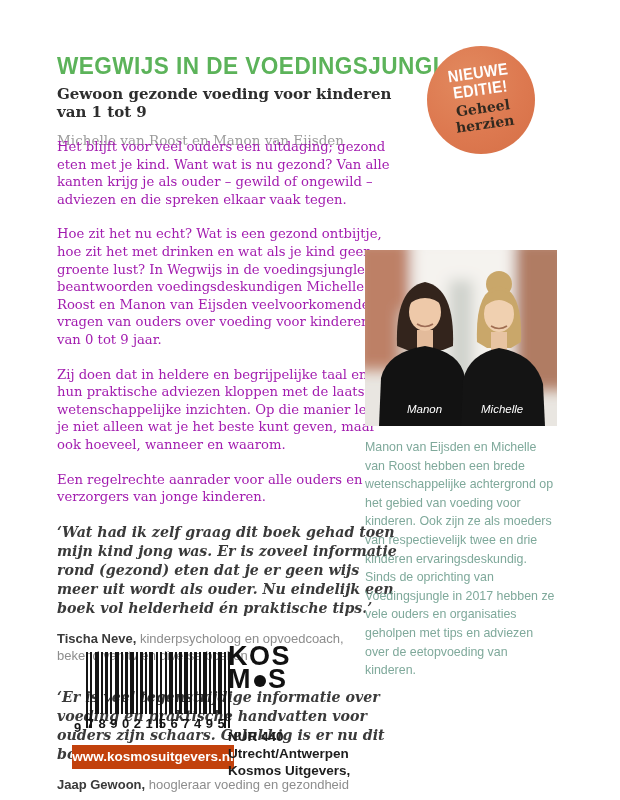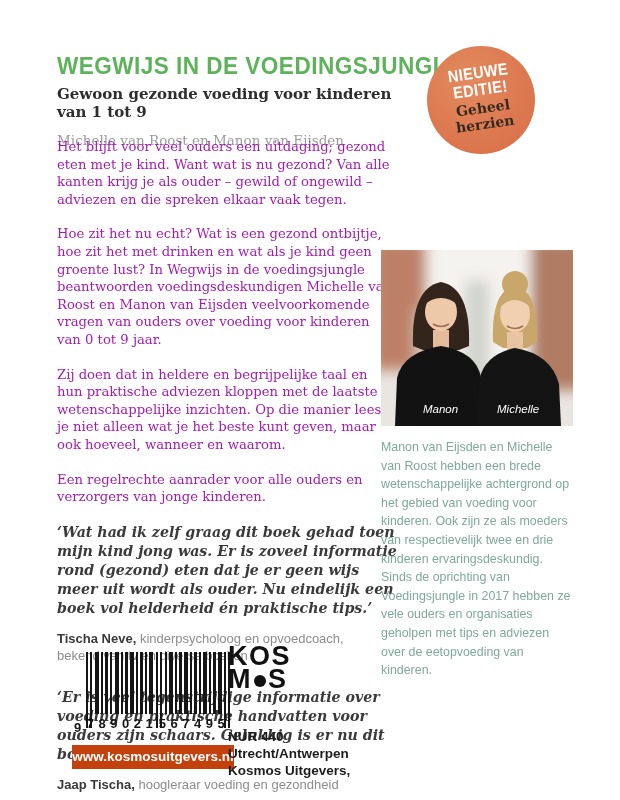--- a/index.html
+++ b/index.html
@@ -52,21 +52,21 @@
   }
   .attr {
     margin-top:12px; margin-bottom:24px;
     font-family:"Liberation Sans", sans-serif; font-size:13px; line-height:17px;
   }
   .attr-name { font-weight:bold; color:#3a3a3a; }
   .attr-role { color:#8d8d8d; }
   .attr-line2 { display:block; color:#8d8d8d; }
 
   
-  .right-col { position:absolute; left:381px; top:250px; width:192px; }
+  .right-col { position:absolute; left:365px; top:250px; width:192px; }
   .photo { display:block; width:192px; height:176px; }
   .bio {
     margin-top:12px; font-family:"Liberation Sans", sans-serif;
     font-size:12.4px; line-height:18.6px; color:#7fa99b;
   }
 
   
   .footer-left { position:absolute; left:72px; top:650px; width:162px; }
   .barcode-svg { display:block; width:160px; height:92px; }
   .site-bar {
@@ -116,21 +116,21 @@
       <p class="quote-text">‘Wat had ik zelf graag dit boek gehad toen mijn kind jong was. Er is zoveel informatie rond (gezond) eten dat je er geen wijs meer uit wordt als ouder. Nu eindelijk een boek vol helderheid én praktische tips.’</p>
       <p class="attr">
         <span class="attr-name">Tischa Neve,</span><span class="attr-role"> kinderpsycholoog en opvoedcoach,</span>
         <span class="attr-line2">bekend van tv en diverse boeken</span>
       </p>
     </div>
 
     <div class="quote-block">
       <p class="quote-text">‘Er is veel tegenstrijdige informatie over voeding en praktische handvatten voor ouders zijn schaars. Gelukkig is er nu dit boek.’</p>
       <p class="attr">
-        <span class="attr-name">Jaap Tischa,</span><span class="attr-role"> hoogleraar voeding en gezondheid</span>
+        <span class="attr-name">Jaap Gewoon,</span><span class="attr-role"> hoogleraar voeding en gezondheid</span>
       </p>
     </div>
   </main>
 
   <aside class="right-col">
     <svg class="photo" viewBox="0 0 192 176" xmlns="http://www.w3.org/2000/svg">
       <defs>
         <filter id="pblur" x="-30%" y="-30%" width="160%" height="160%">
           <feGaussianBlur stdDeviation="7"></feGaussianBlur>
         </filter>

